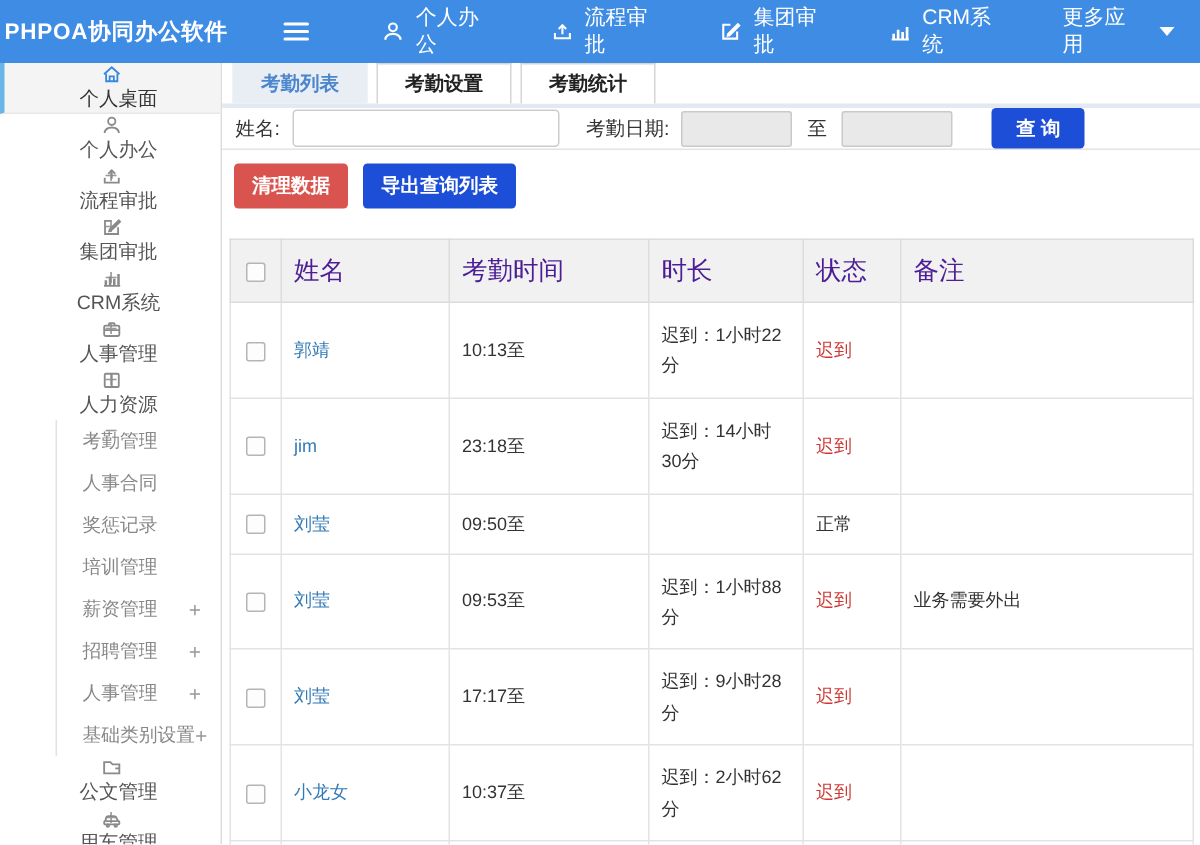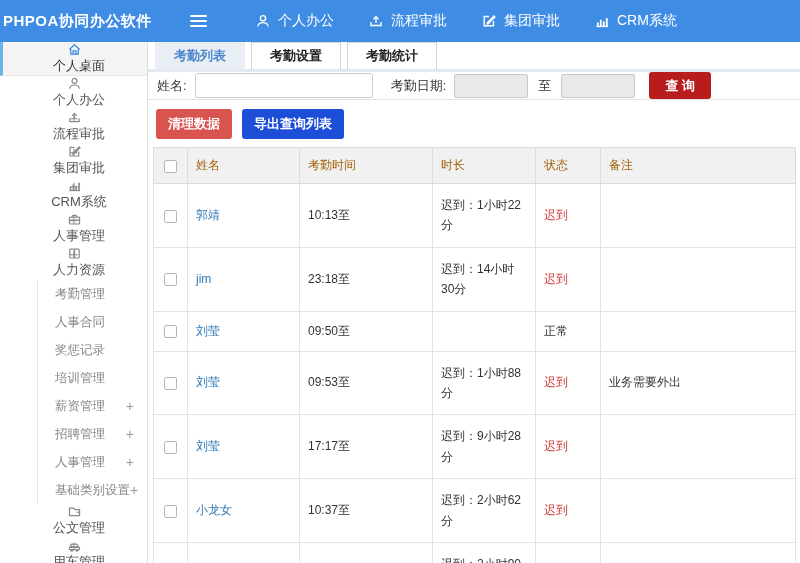--- a/index.html
+++ b/index.html
@@ -46,33 +46,33 @@
 
   
   .search-row { height:43px; display:flex; align-items:center; padding-left:9px;
     border-bottom:1px solid #e3e3e3; }
   .flabel { font-size:13px; font-weight:normal; color:#333; }
   .inp-name { width:178px; height:25px; border:1px solid #ccc; border-radius:3px; margin:0 18px 0 8px;
     padding:0 6px; font-size:12px; outline:none; }
   .inp-date { width:74px; height:24px; border:1px solid #c9c9c9; border-radius:2px; background:#e9e9e9;
     margin:0 10px 0 8px; padding:0 5px; font-size:12px; outline:none; }
   .to-lbl { font-size:13px; color:#333; margin-right:2px; }
-  .btn-query { height:27px; width:62px; background:#b91c1c; color:#fff; border:none; border-radius:3px;
-    font-size:13px; font-weight:bold; margin-left:4px; cursor:pointer; }
-
-  
-  .toolbar { padding:9px 0 8px 8px; display:flex; gap:10px; }
+  .btn-query { height:27px; width:62px; background:#1d4ed8; color:#fff; border:none; border-radius:3px;
+    font-size:13px; font-weight:bold; margin-left:16px; cursor:pointer; }
+
+  
+  .toolbar { padding:9px 0 20px 8px; display:flex; gap:10px; }
   .btn-danger { background:#d9534f; }
   .btn-info { background:#1d4ed8; }
   .tbtn { color:#fff; border:none; border-radius:3px; padding:6px 12px; font-size:13px;
     font-weight:bold; cursor:pointer; }
 
   
   table { border-collapse:collapse; margin:0 4px 0 5px; width:643px; table-layout:fixed; }
-  th { background:#f1f1f1; border:1px solid #dcdcdc; font-weight:400; font-size:12px; color:#a16207;
+  th { background:#f1f1f1; border:1px solid #dcdcdc; font-weight:400; font-size:17px; color:#4c1d95;
     text-align:left; padding:9px 8px; }
   td { border:1px solid #e3e3e3; font-size:12px; color:#333; padding:11px 8px; vertical-align:middle; }
   .cb { display:inline-block; width:13px; height:13px; border:1px solid #b5b5b5; border-radius:2px;
     background:#fdfdfd; cursor:pointer; vertical-align:middle; }
   td.c-check, th.c-check { text-align:left; padding-left:10px; }
   .name-cell { color:#337ab7; cursor:pointer; }
   .dur-cell { white-space:pre-line; line-height:1.7; }
   .status-cell { color:#333; }
   .status-cell.red { color:#cc3a36; }
 </style>
@@ -150,20 +150,24 @@
           <use href="#i-edit"></use>
         </svg>
       <span>集团审批</span>
     </div>
     <div class="topnav-item">
       <svg>
           <use href="#i-chart"></use>
         </svg>
       <span>CRM系统</span>
     </div>
+    <div class="topnav-item">
+      <span>更多应用</span>
+      <span class="caret"></span>
+    </div>
   </div>
 </div>
 
 <div class="layout">
 
   <div class="sidebar">
     <div class="side-item active">
       <svg>
           <use href="#i-home"></use>
         </svg>

